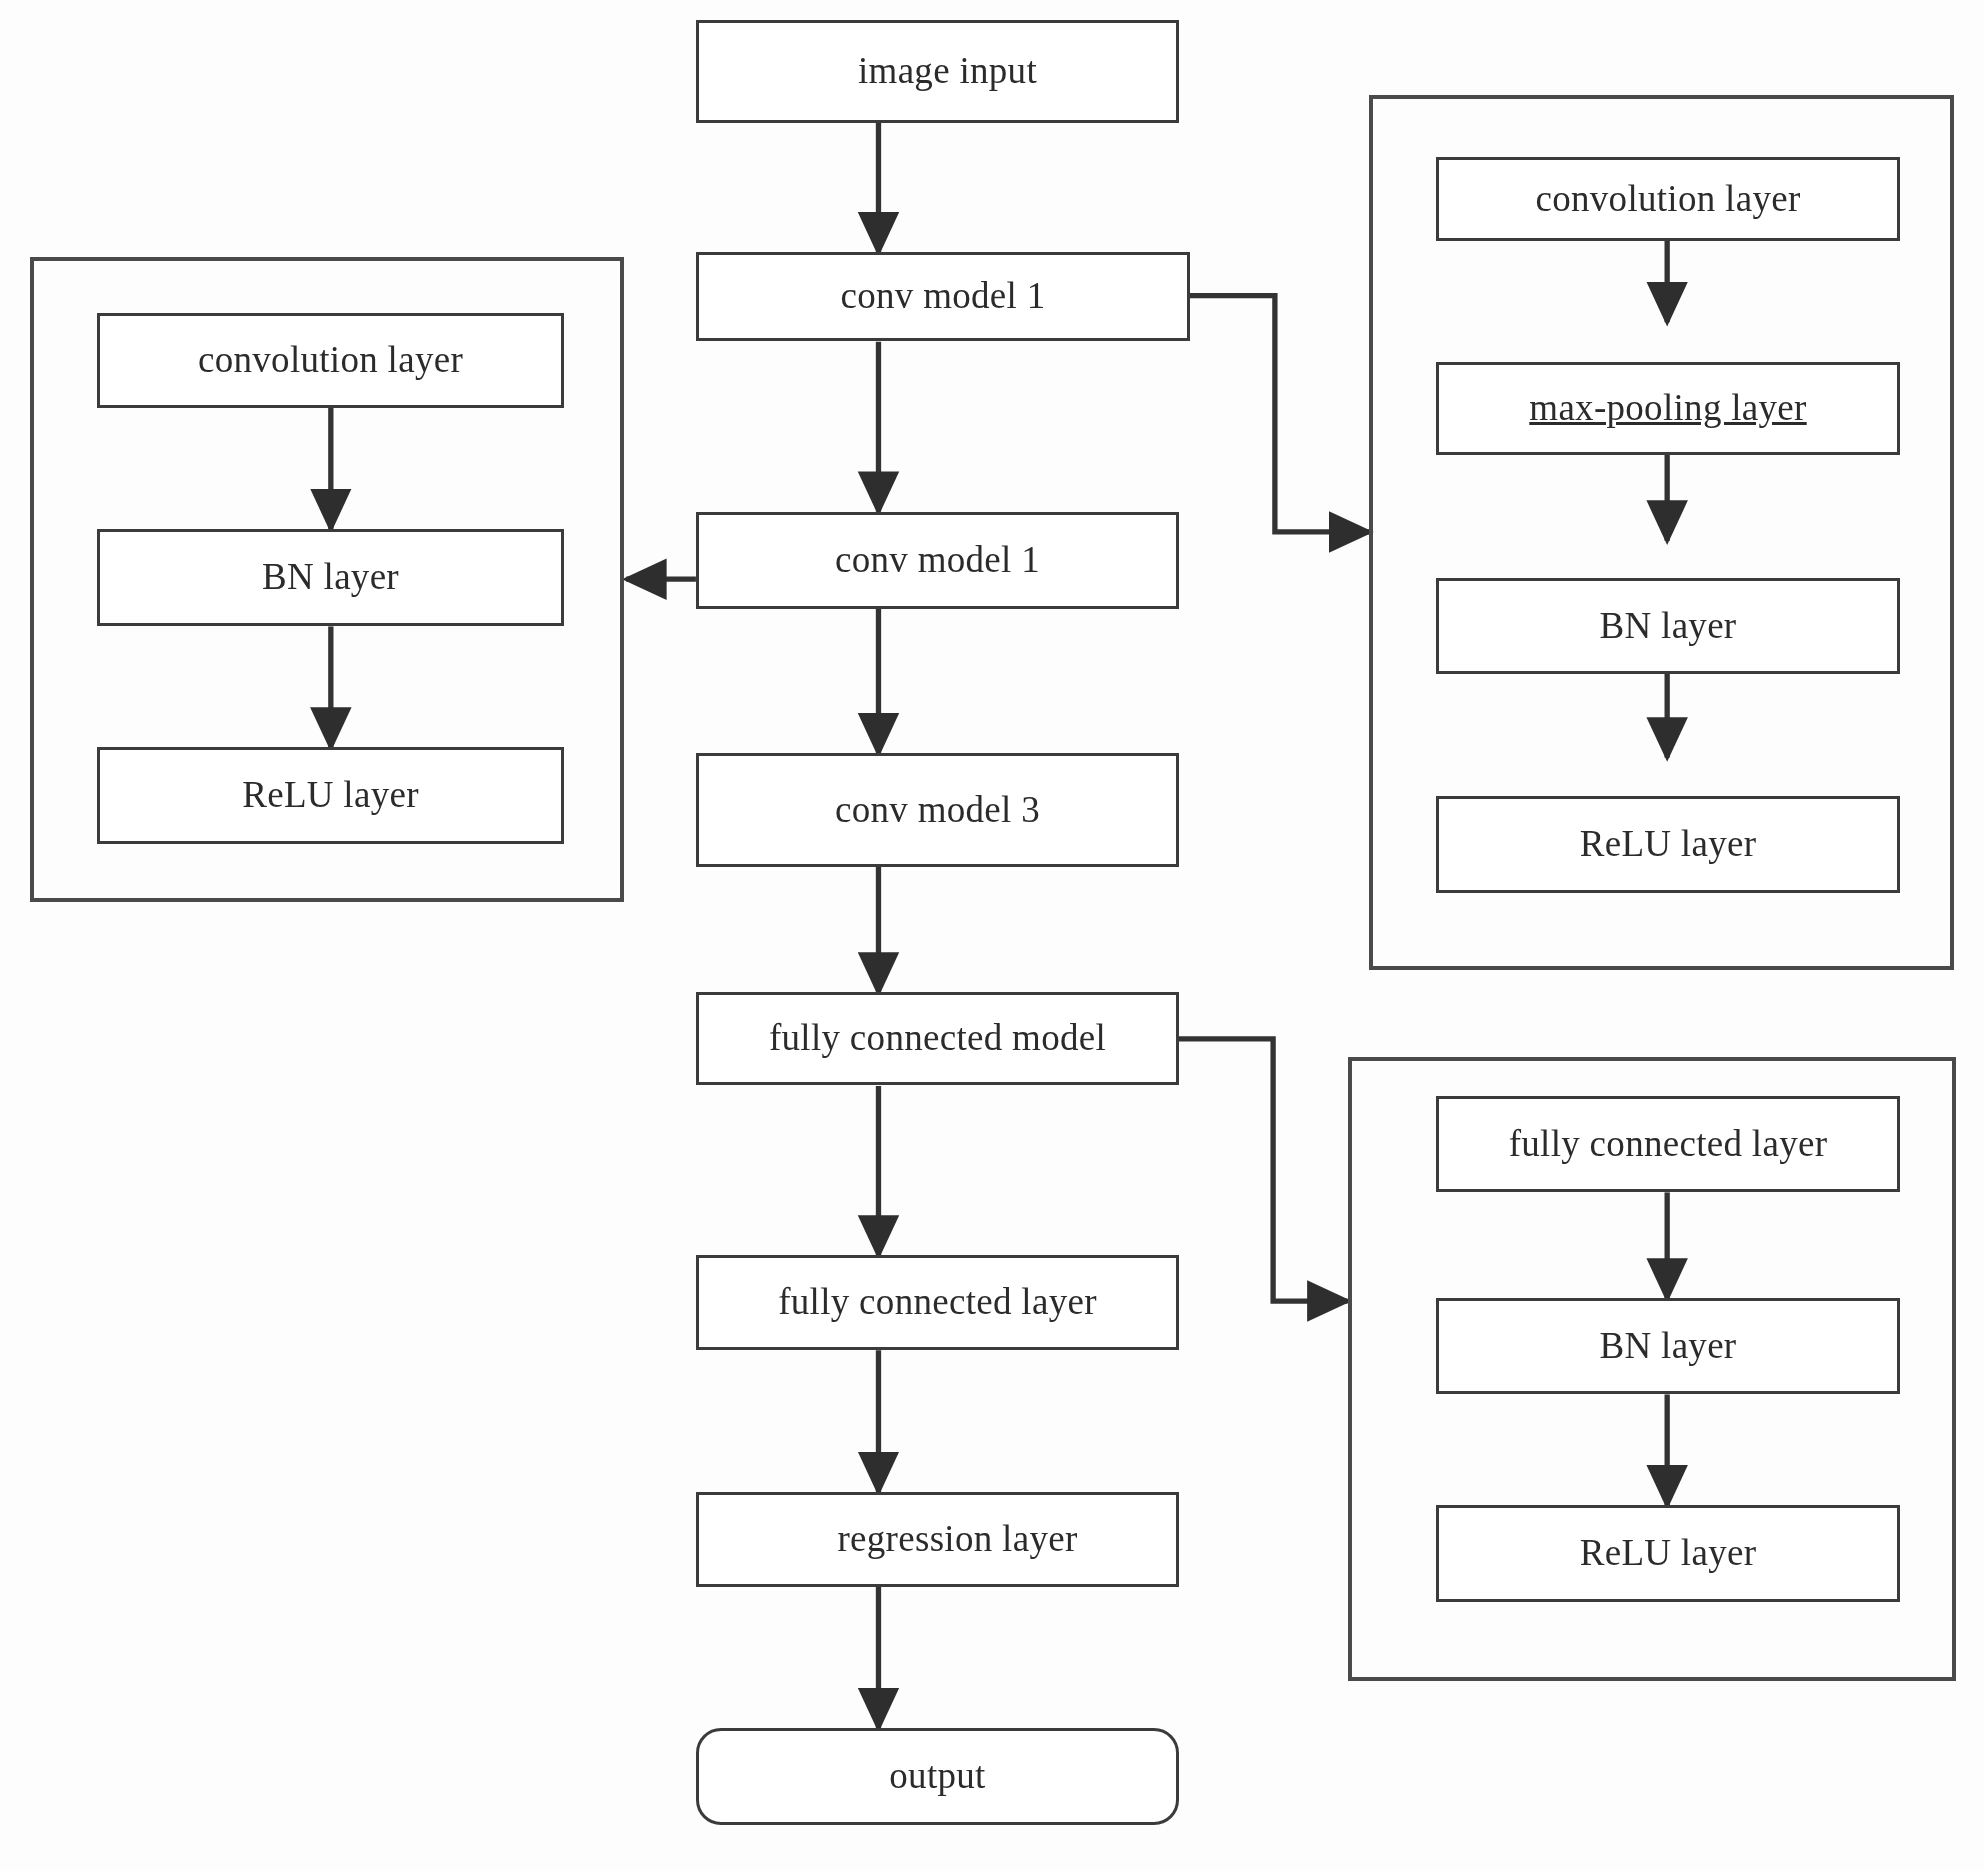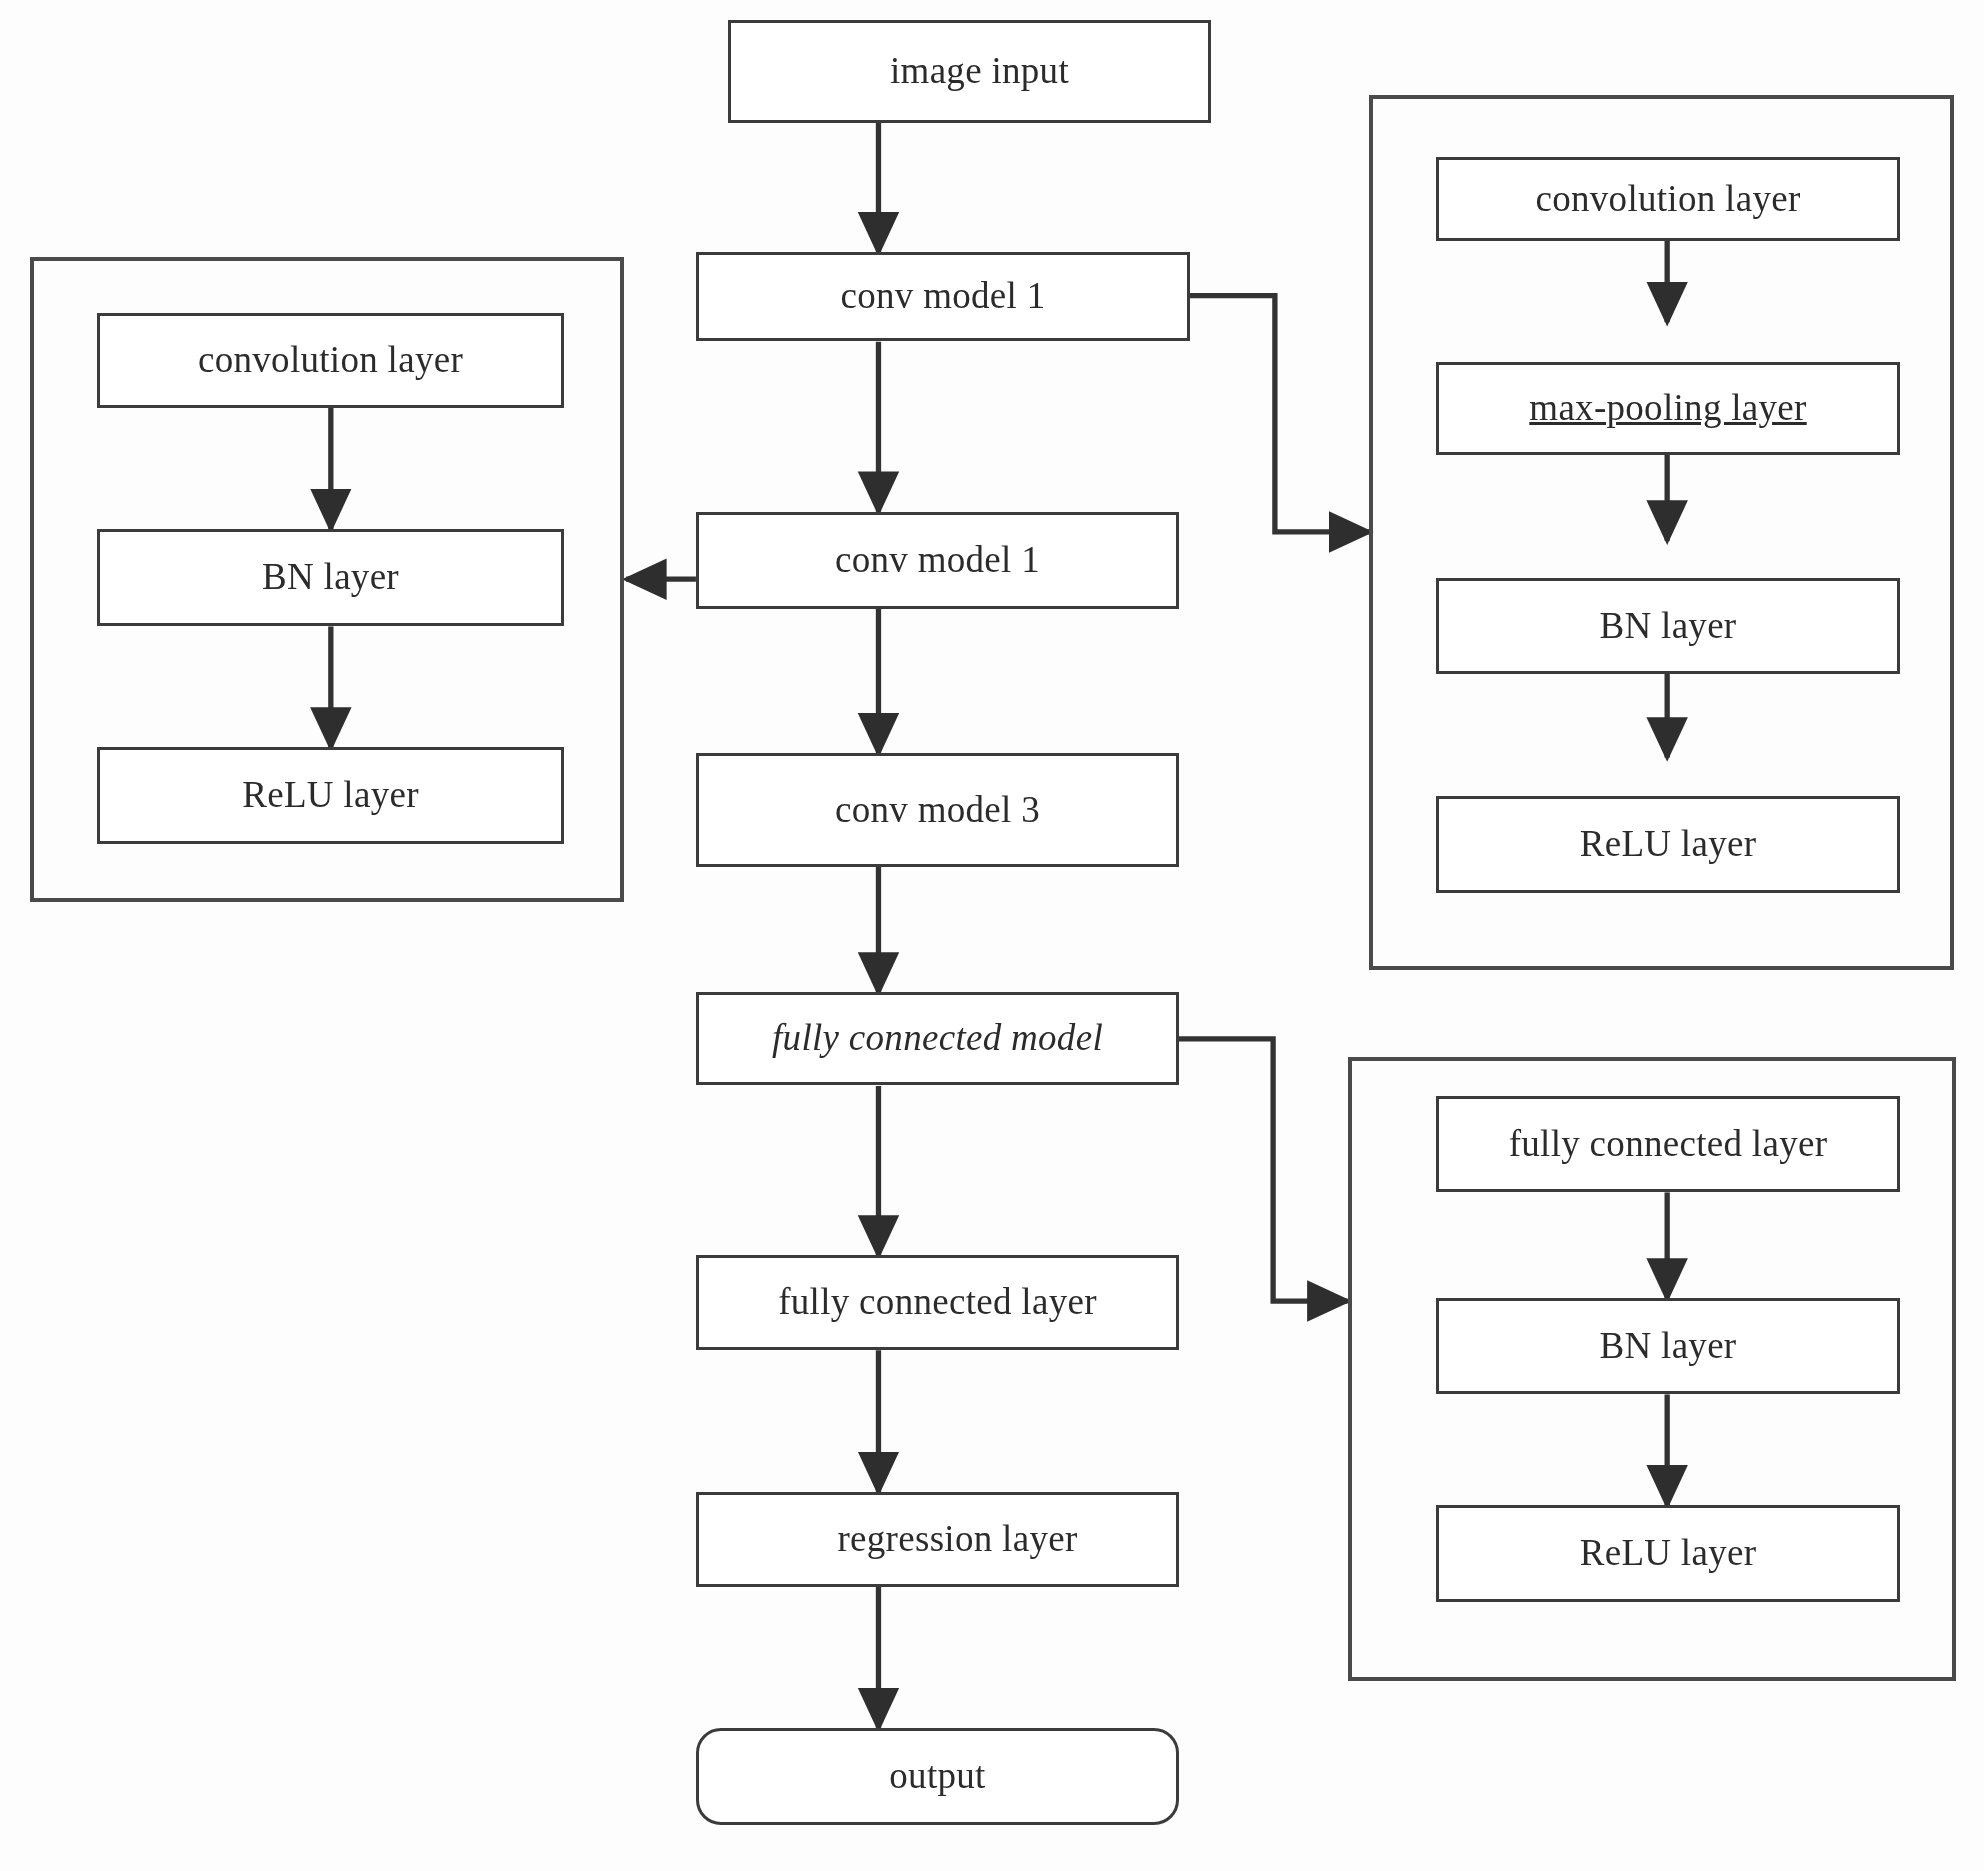--- a/index.html
+++ b/index.html
@@ -93,37 +93,37 @@
       <line x1="2822" y1="2360" x2="2822" y2="2548"></line>
     </g>
   </svg>
 
   <div class="group-panel" style="left:29.5px; top:257px; width:594px; height:645px;"></div>
 
   <div class="group-panel" style="left:1369px; top:95px; width:585px; height:875px;"></div>
 
   <div class="group-panel" style="left:1348px; top:1057px; width:608px; height:624px;"></div>
 
-  <div class="node-box" style="left:728px; top:19.5px; width:483px; height:103px;padding-left:20px;">
+  <div class="node-box" style="left:696px; top:19.5px; width:483px; height:103px;padding-left:20px;">
     <span class="node-label">image input</span>
   </div>
 
   <div class="node-box" style="left:696px; top:252px; width:494px; height:89px;text-align:center;">
     <span class="node-label">conv model 1</span>
   </div>
 
   <div class="node-box" style="left:696px; top:512px; width:483px; height:97px;">
     <span class="node-label">conv model 1</span>
   </div>
 
   <div class="node-box" style="left:696px; top:753px; width:483px; height:114px;">
     <span class="node-label">conv model 3</span>
   </div>
 
-  <div class="node-box" style="left:696px; top:992px; width:483px; height:93px;font-style:italic;">
+  <div class="node-box" style="left:696px; top:992px; width:483px; height:93px;">
     <span class="node-label">fully connected model</span>
   </div>
 
   <div class="node-box" style="left:696px; top:1255px; width:483px; height:95px;">
     <span class="node-label">fully connected layer</span>
   </div>
 
   <div class="node-box" style="left:696px; top:1492px; width:483px; height:95px;padding-left:40px;">
     <span class="node-label">regression layer</span>
   </div>

